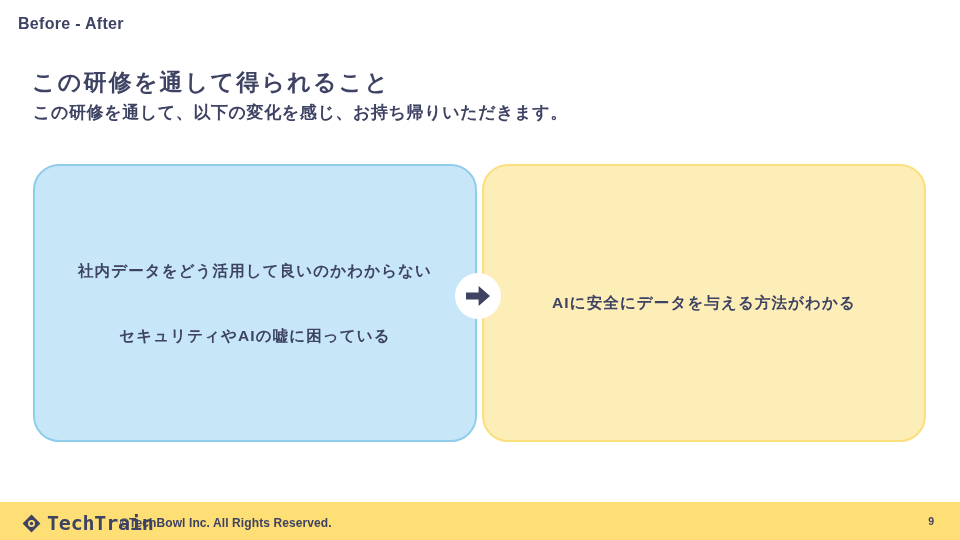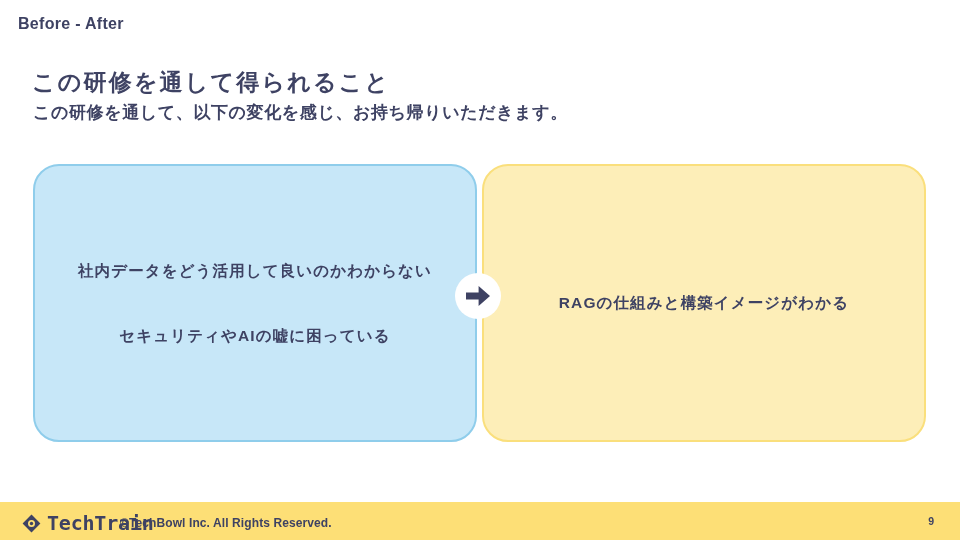--- a/index.html
+++ b/index.html
@@ -189,21 +189,21 @@
   <div class="page-subtitle">この研修を通して、以下の変化を感じ、お持ち帰りいただきます。</div>
 
   <div class="cards">
 
     <div class="card card-before">
       <p class="card-line">社内データをどう活用して良いのかわからない</p>
       <p class="card-line">セキュリティやAIの嘘に困っている</p>
     </div>
 
     <div class="card card-after">
-      <p class="card-line">RAGの仕組みと構築イメージがわかる</p>
+      <p class="card-line">AIに安全にデータを与える方法がわかる</p>
     </div>
 
   </div>
 
   <div class="arrow-badge">
     <svg width="26" height="22" viewBox="0 0 26 22" aria-hidden="true">
       <path d="M1 7.4 H13.6 V1 L25 11 L13.6 21 V14.6 H1 Z" fill="#3e4263"></path>
     </svg>
   </div>
 

